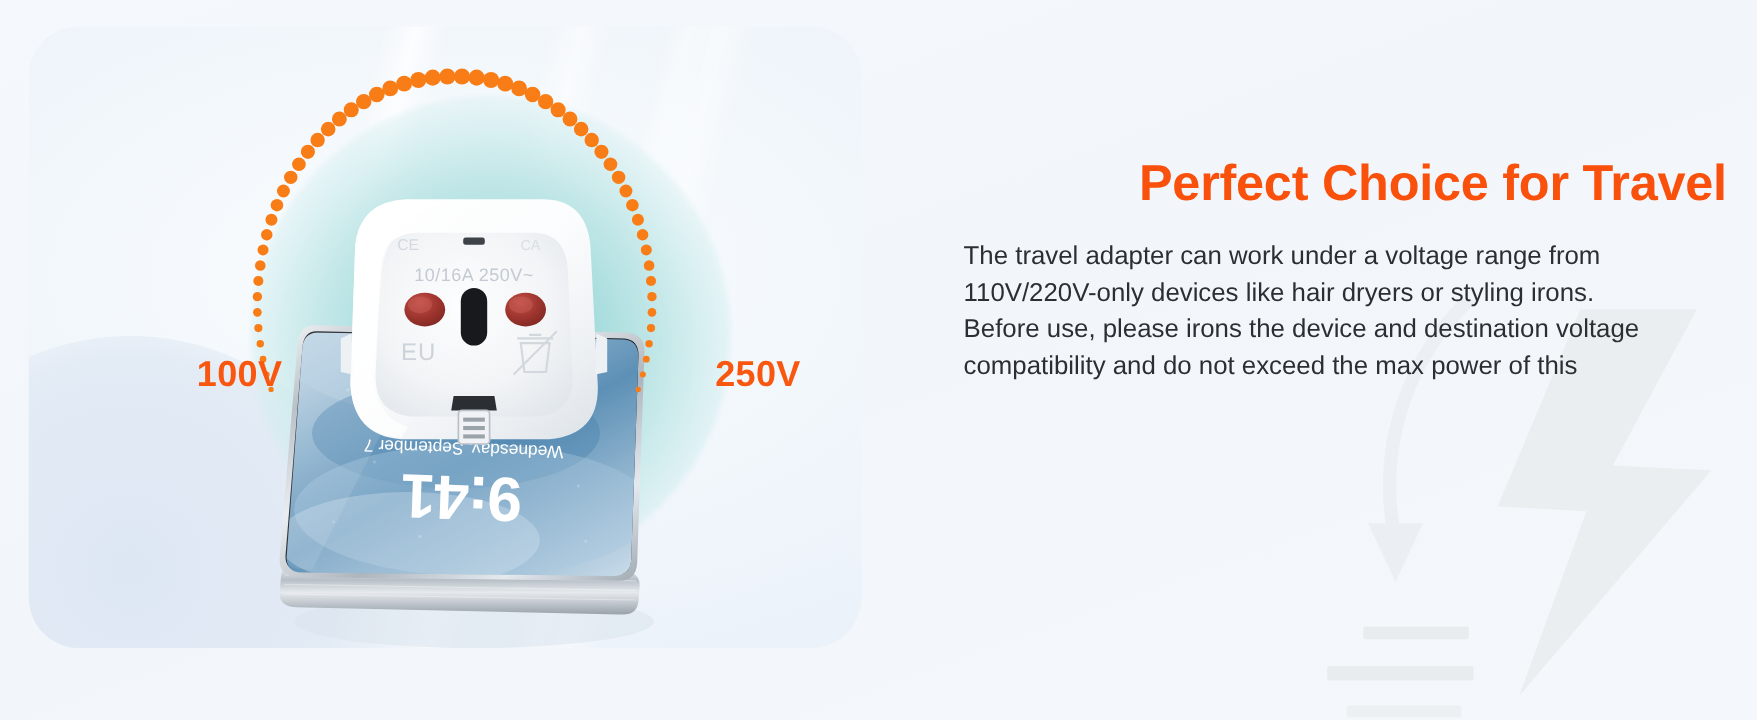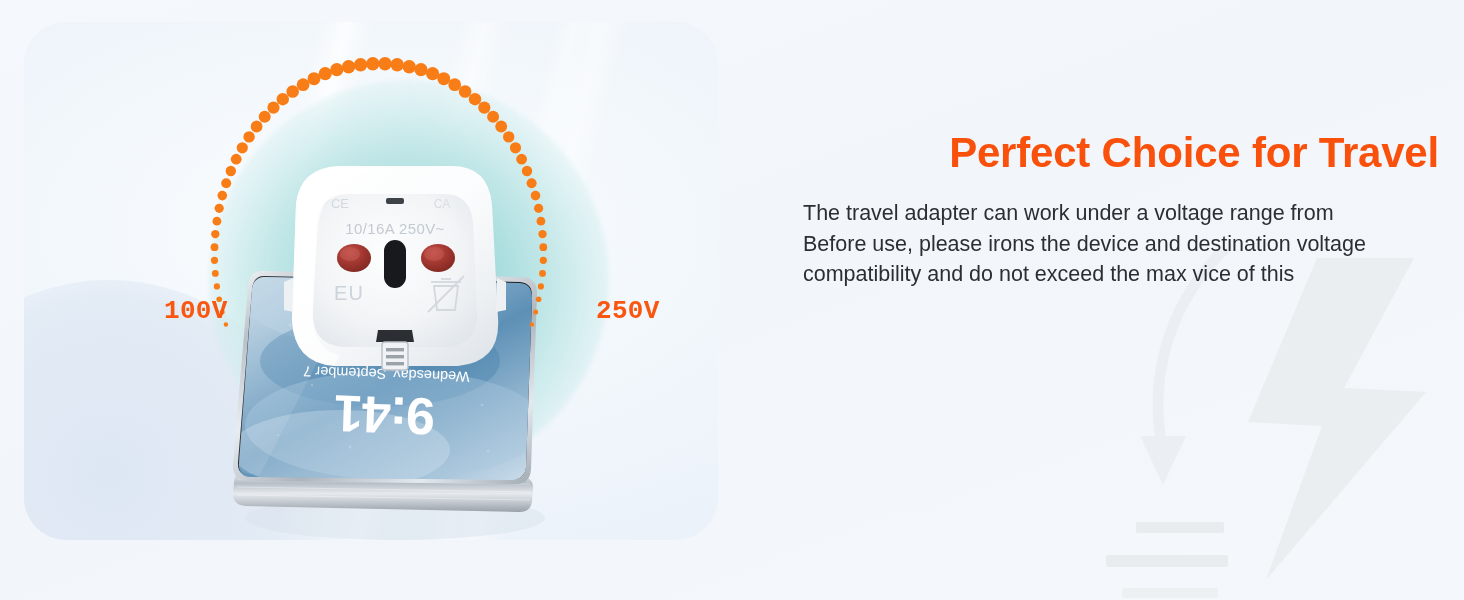--- a/index.html
+++ b/index.html
@@ -88,23 +88,23 @@
     left: 150px;
     top: 50px;
     width: 470px;
     height: 260px;
     overflow: visible;
   }
 
   
   .volt-label {
     position: absolute;
-    font-family: Liberation Mono, monospace;
+    font-family: Liberation Sans, sans-serif;
     font-weight: bold;
-    font-size: 26px;
+    font-size: 30px;
     color: #f9560f;
     letter-spacing: .3px;
     white-space: nowrap;
   }
   #label-min { left: 140px; top: 274px; }
   #label-max { left: 572px; top: 274px; }
 
   
   #phone {
     position: absolute;
@@ -401,18 +401,19 @@
 
     <div class="volt-label" id="label-min">100V</div>
     <div class="volt-label" id="label-max">250V</div>
   </div>
 
   <div id="text-panel">
     <h1 id="headline">Perfect Choice for Travel</h1>
 
     <p id="body-copy">
       <span class="para-line">The travel adapter can work under a voltage range from</span>
+      <span class="para-line">110V/220V-only devices like hair dryers or styling irons.</span>
       <span class="para-line">Before use, please irons the device and destination voltage</span>
-      <span class="para-line">compatibility and do not exceed the max vice of this</span>
+      <span class="para-line">compatibility and do not exceed the max power of this</span>
     </p>
   </div>
 
 </div>
 
 </body></html>

